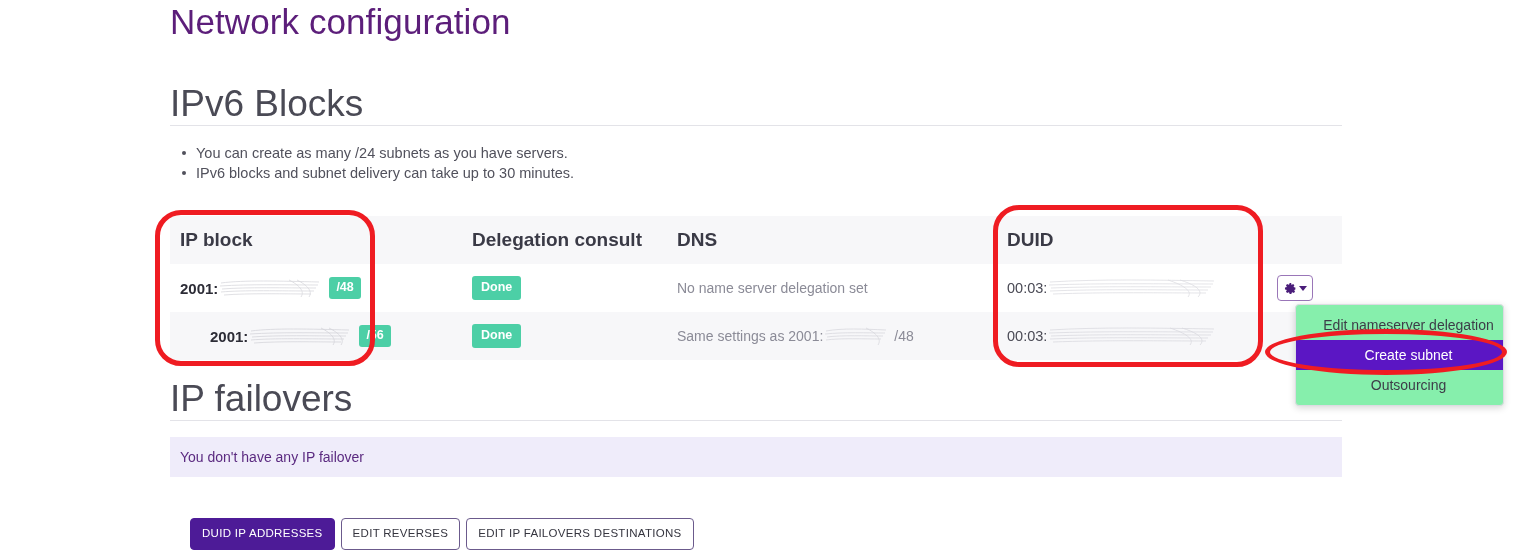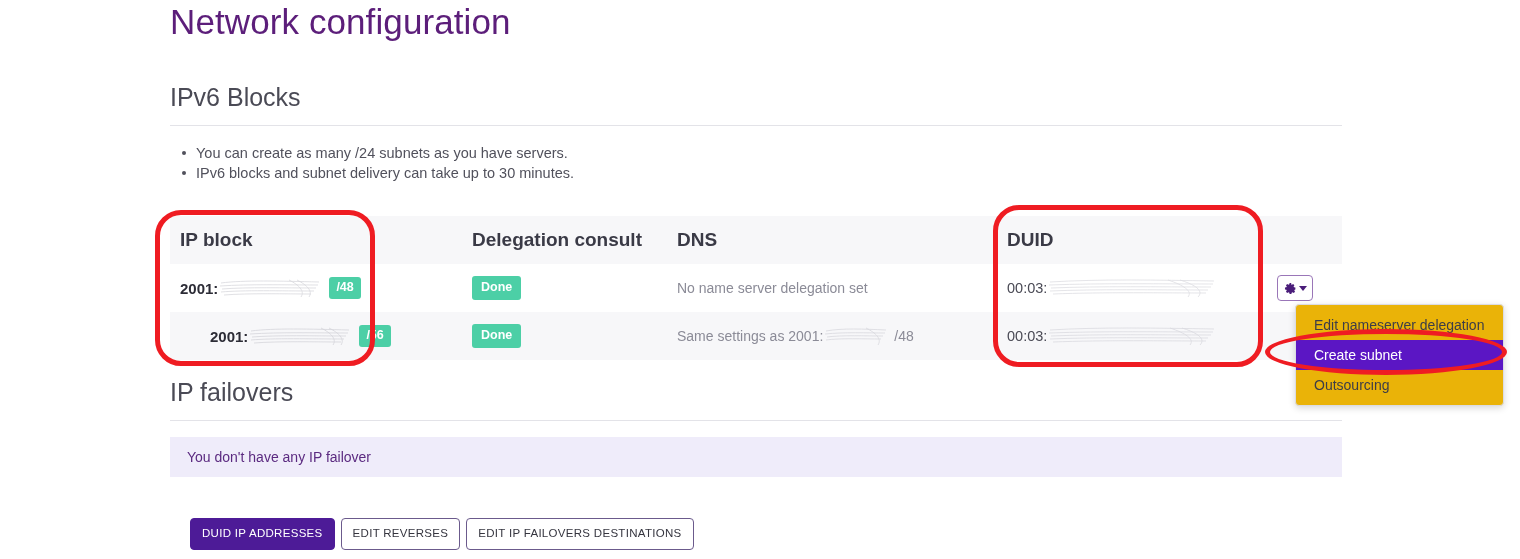--- a/index.html
+++ b/index.html
@@ -65,21 +65,21 @@
     color: #3a3a44;
     width: 100%;
     background: transparent;
     padding: 0;
   }
   .magicbar input::placeholder { color: #9b9bab; }
 
   
   .section-h {
     position: absolute;
-    font-size: 25px;
+    font-size: 37px;
     font-weight: 400;
     color: #4a4a55;
     white-space: nowrap;
   }
   .section-rule {
     position: absolute;
     height: 1px;
     background: #e3e3e8;
   }
 
@@ -220,26 +220,27 @@
     border-right: 4px solid transparent;
     border-top: 5px solid #4a1d7a;
   }
 
   
   .dropdown {
     position: absolute;
     left: 1295px;
     top: 304px;
     width: 207px;
-    background: #eab308;
+    background: #86efac;
     border: 1px solid #dcdce2;
     border-radius: 4px;
     box-shadow: 0 2px 7px rgba(0,0,0,0.16);
     padding: 5px 0 5px 0;
     z-index: 20;
+    text-align: center;
   }
   .dd-item {
     font-size: 14px;
     color: #3d3d48;
     padding: 6px 0 6px 18px;
     line-height: 18px;
     white-space: nowrap;
     cursor: pointer;
   }
   .dd-item.active {
@@ -251,21 +252,21 @@
   .banner {
     position: absolute;
     left: 170px;
     top: 437px;
     width: 1172px;
     height: 40px;
     background: #efecfa;
     box-sizing: border-box;
     display: flex;
     align-items: center;
-    padding-left: 17px;
+    padding-left: 10px;
     font-size: 14px;
     color: #5b2a80;
   }
 
   
   .btnrow {
     position: absolute;
     left: 190px;
     top: 518px;
     display: flex;

